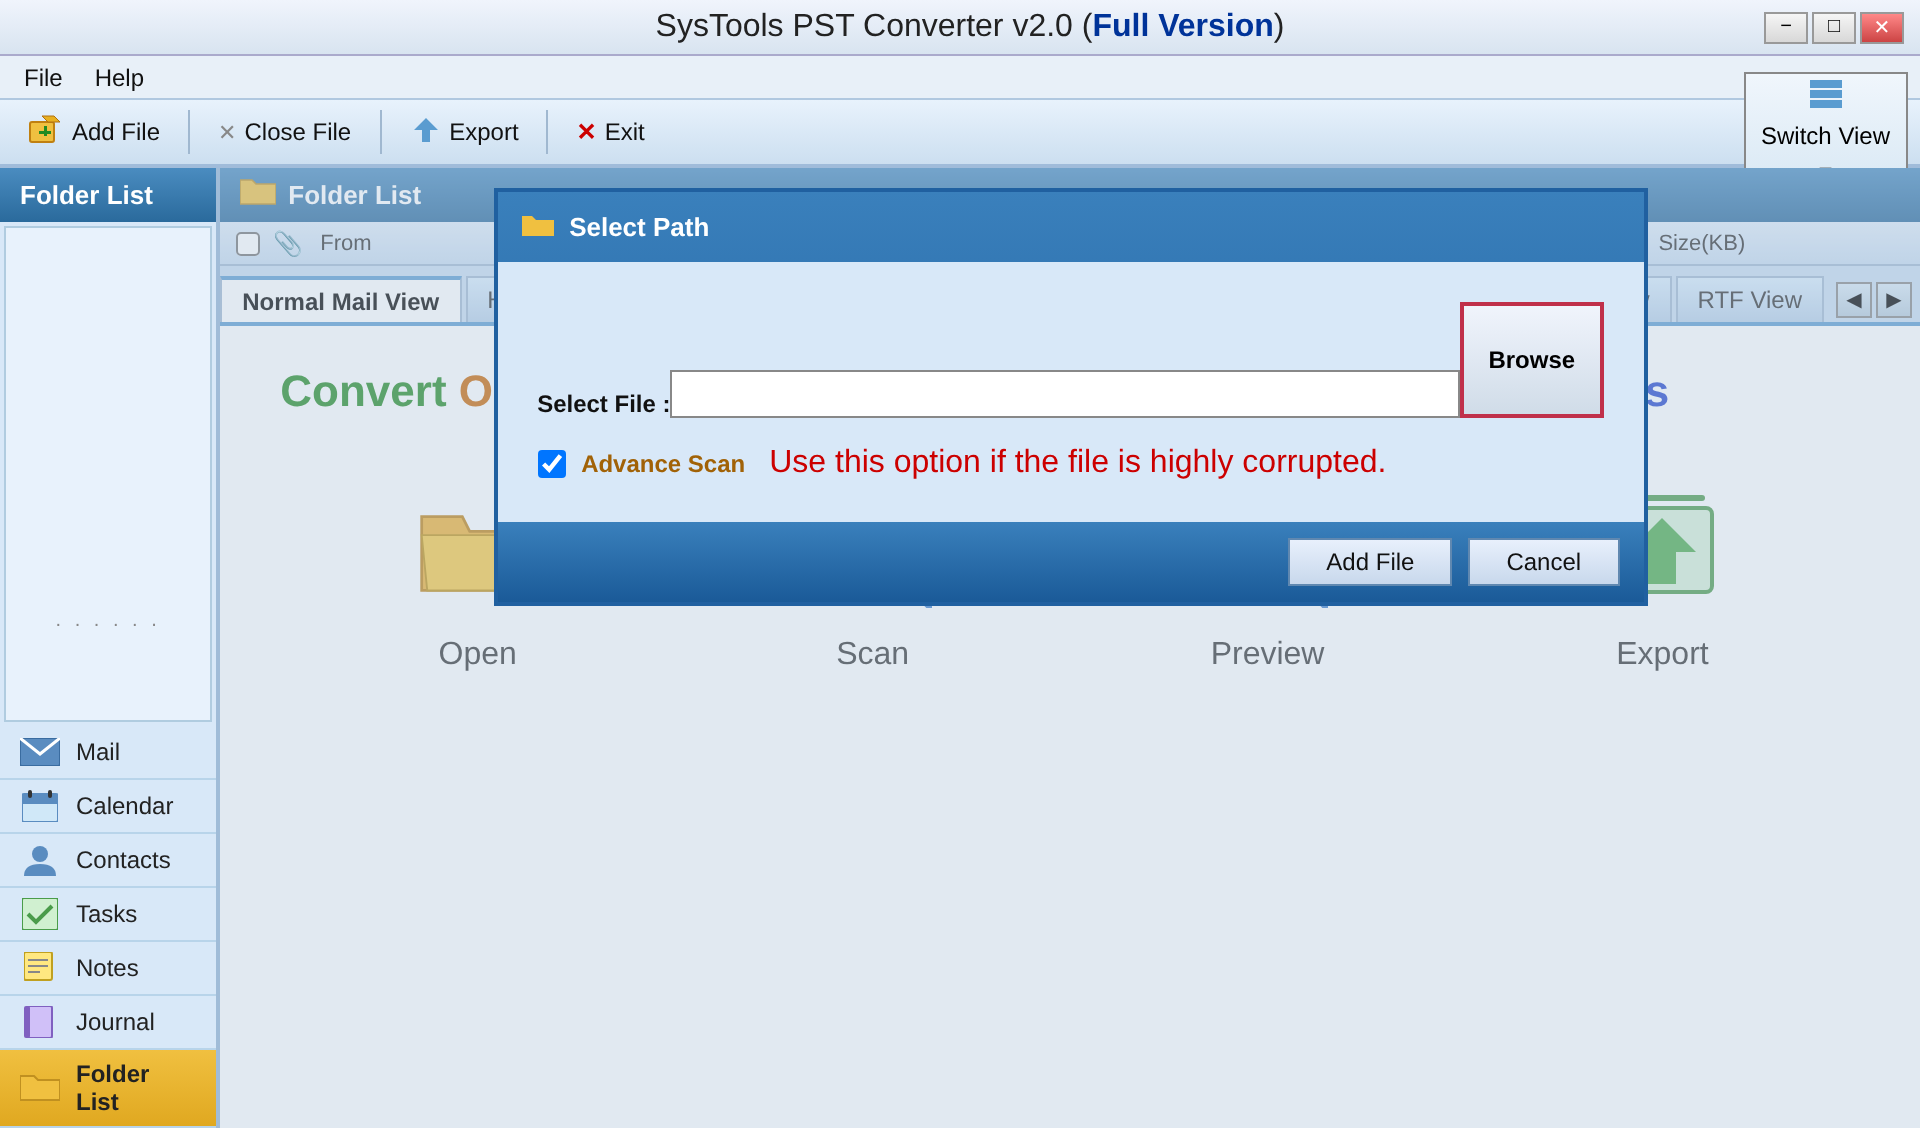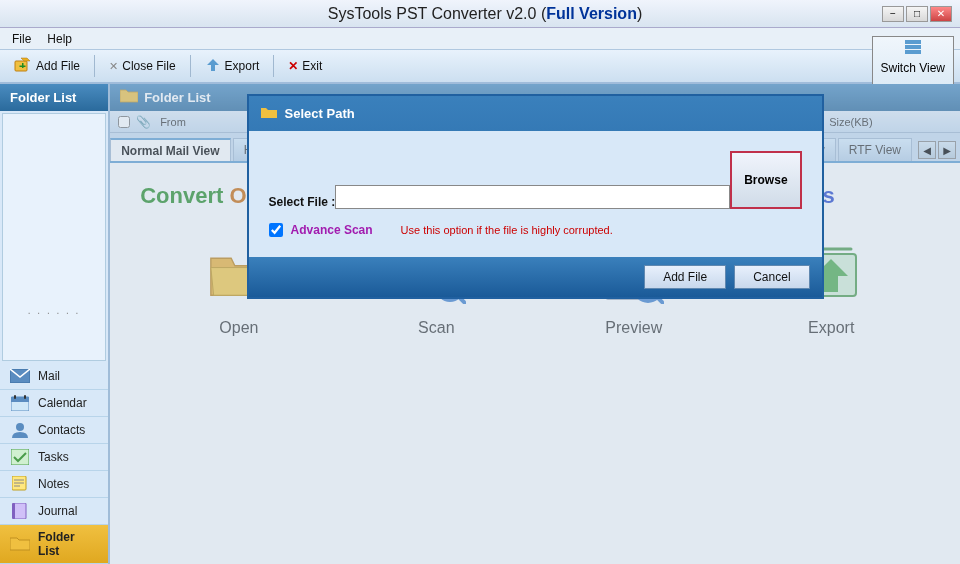--- a/index.html
+++ b/index.html
@@ -51,22 +51,22 @@
     .modal-overlay { position: absolute; top: 0; left: 0; right: 0; bottom: 0; background: rgba(180, 200, 220, 0.4); display: flex; align-items: flex-start; justify-content: center; z-index: 10; padding-top: 10px; }
     .modal { background: linear-gradient(to bottom, #3a80bc, #1a5a98); border: 2px solid #2060a0; width: 577px; }
     .modal-title { color: white; padding: 8px 12px; display: flex; align-items: center; gap: 8px; font-weight: bold; font-size: 13px; }
     .modal-body { background: #d8e8f8; padding: 20px; }
     .modal-row { display: flex; align-items: flex-end; margin-bottom: 14px; }
     .modal-label { font-size: 12px; font-weight: bold; color: #111; white-space: nowrap; }
     .modal-input { flex: 1; height: 24px; border: 1px solid #888; background: white; padding: 2px 6px; font-size: 12px; }
     .modal-browse-btn { padding: 20px 12px; background: linear-gradient(to bottom, #f0f4fc, #d0dce8); border: 2px solid #c0304a; font-size: 12px; cursor: pointer; font-weight: bold; }
     .advance-row { display: flex; align-items: center; gap: 8px; }
     .advance-check { width: 14px; height: 14px; }
-    .advance-label { font-weight: bold; font-size: 12px; color: #a21caf; }
-    .advance-hint { color: #cc0000; font-size: 11px; margin-left: 20px; }
+    .advance-label { font-weight: bold; font-size: 12px; color: #a16207; }
+    .advance-hint { color: #cc0000; font-size: 16px; margin-left: 4px; }
     .modal-footer { background: linear-gradient(to bottom, #3a80bc, #1a5a98); padding: 8px 12px; display: flex; justify-content: flex-end; gap: 8px; }
     .modal-footer-btn { padding: 4px 18px; background: linear-gradient(to bottom, #e8f0fc, #c8d8ec); border: 1px solid #6088b0; font-size: 12px; cursor: pointer; color: #111; }
 
     
     .tabs-bar { display: flex; align-items: flex-end; background: #c8dcf0; border-bottom: 2px solid #5a9cd0; padding-top: 4px; overflow: hidden; }
     .tab { padding: 4px 10px; font-size: 12px; cursor: pointer; border: 1px solid #a0b8d0; border-bottom: none; background: linear-gradient(to bottom, #d8ecfc, #b8d0e8); color: #333; white-space: nowrap; margin-right: 2px; }
     .tab.active { background: white; border-top: 2px solid #5a9cd0; font-weight: bold; color: #000; position: relative; bottom: -1px; z-index: 1; }
     .tab-arrows { display: flex; gap: 2px; margin-left: auto; padding: 2px 4px; }
     .tab-arrow { width: 18px; height: 18px; background: linear-gradient(to bottom, #d8e8f4, #b8ccdc); border: 1px solid #888; display: flex; align-items: center; justify-content: center; cursor: pointer; font-size: 10px; }
 

